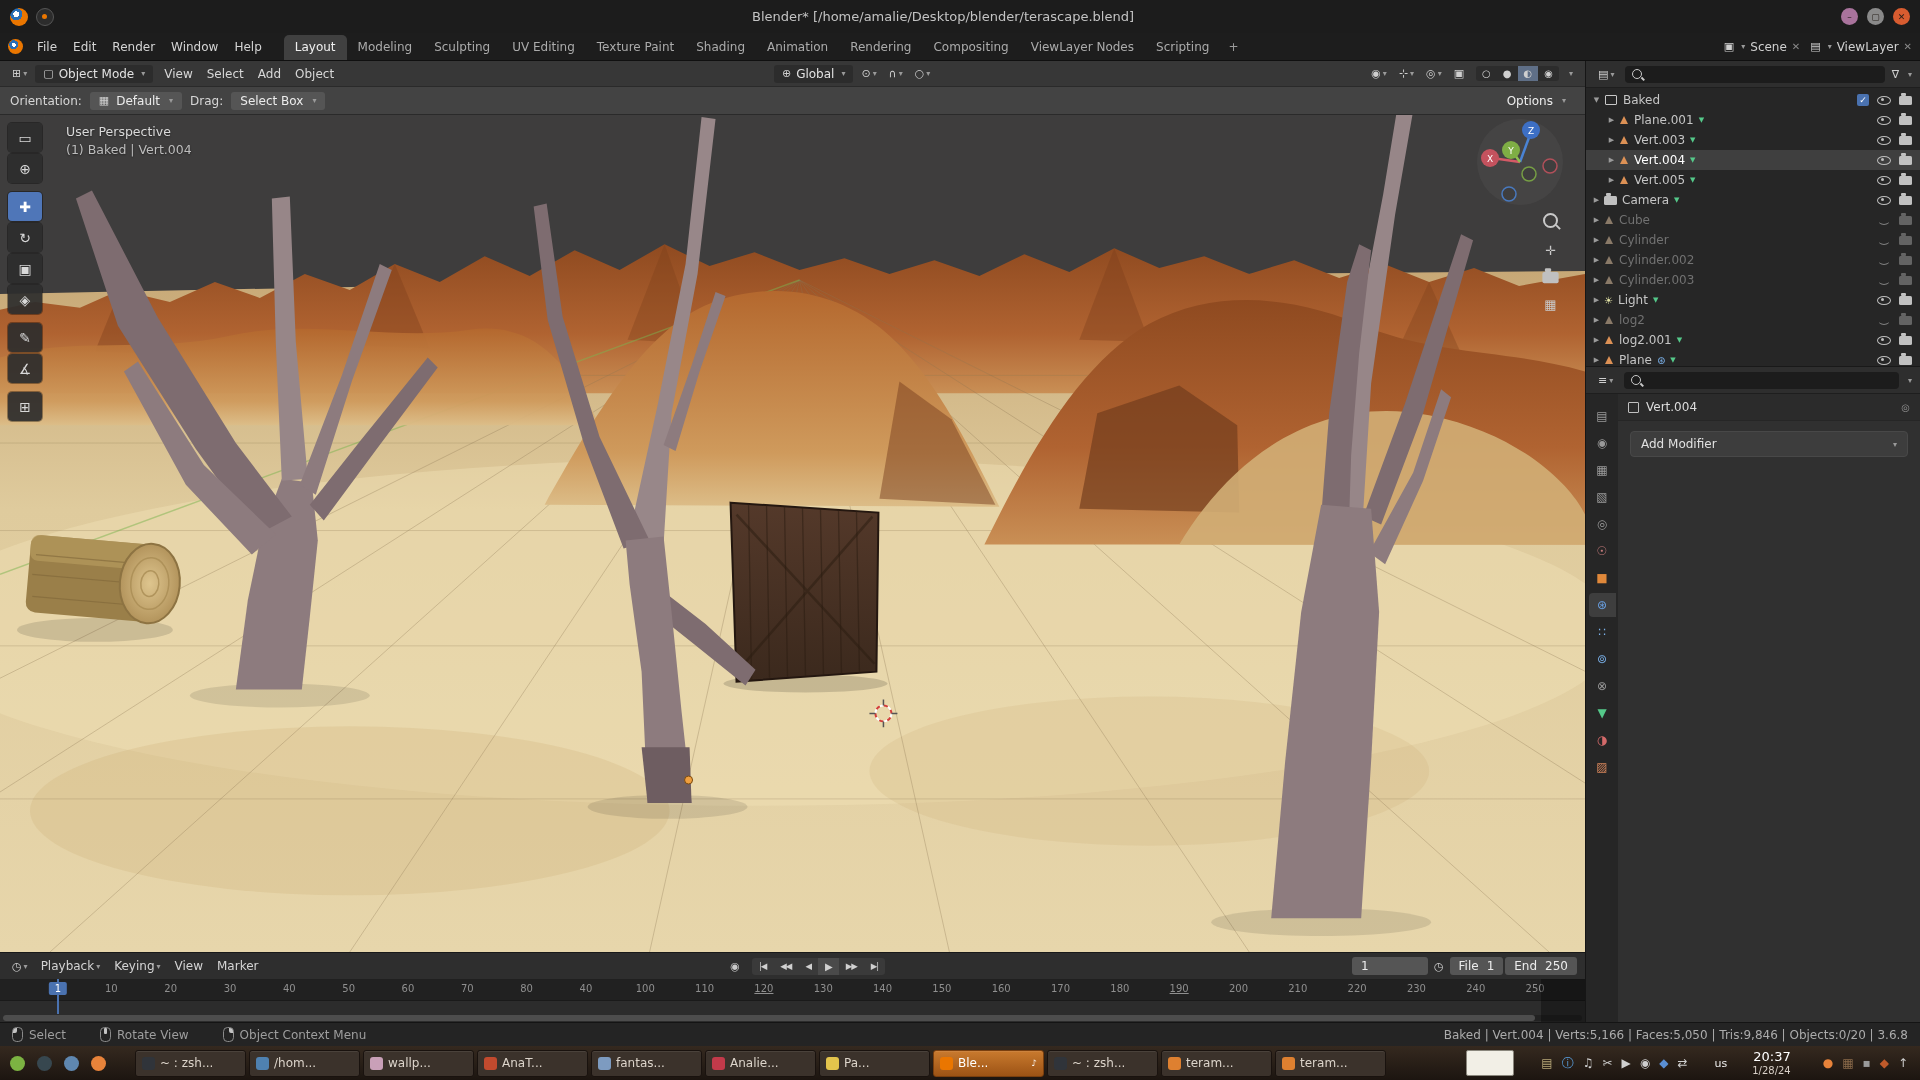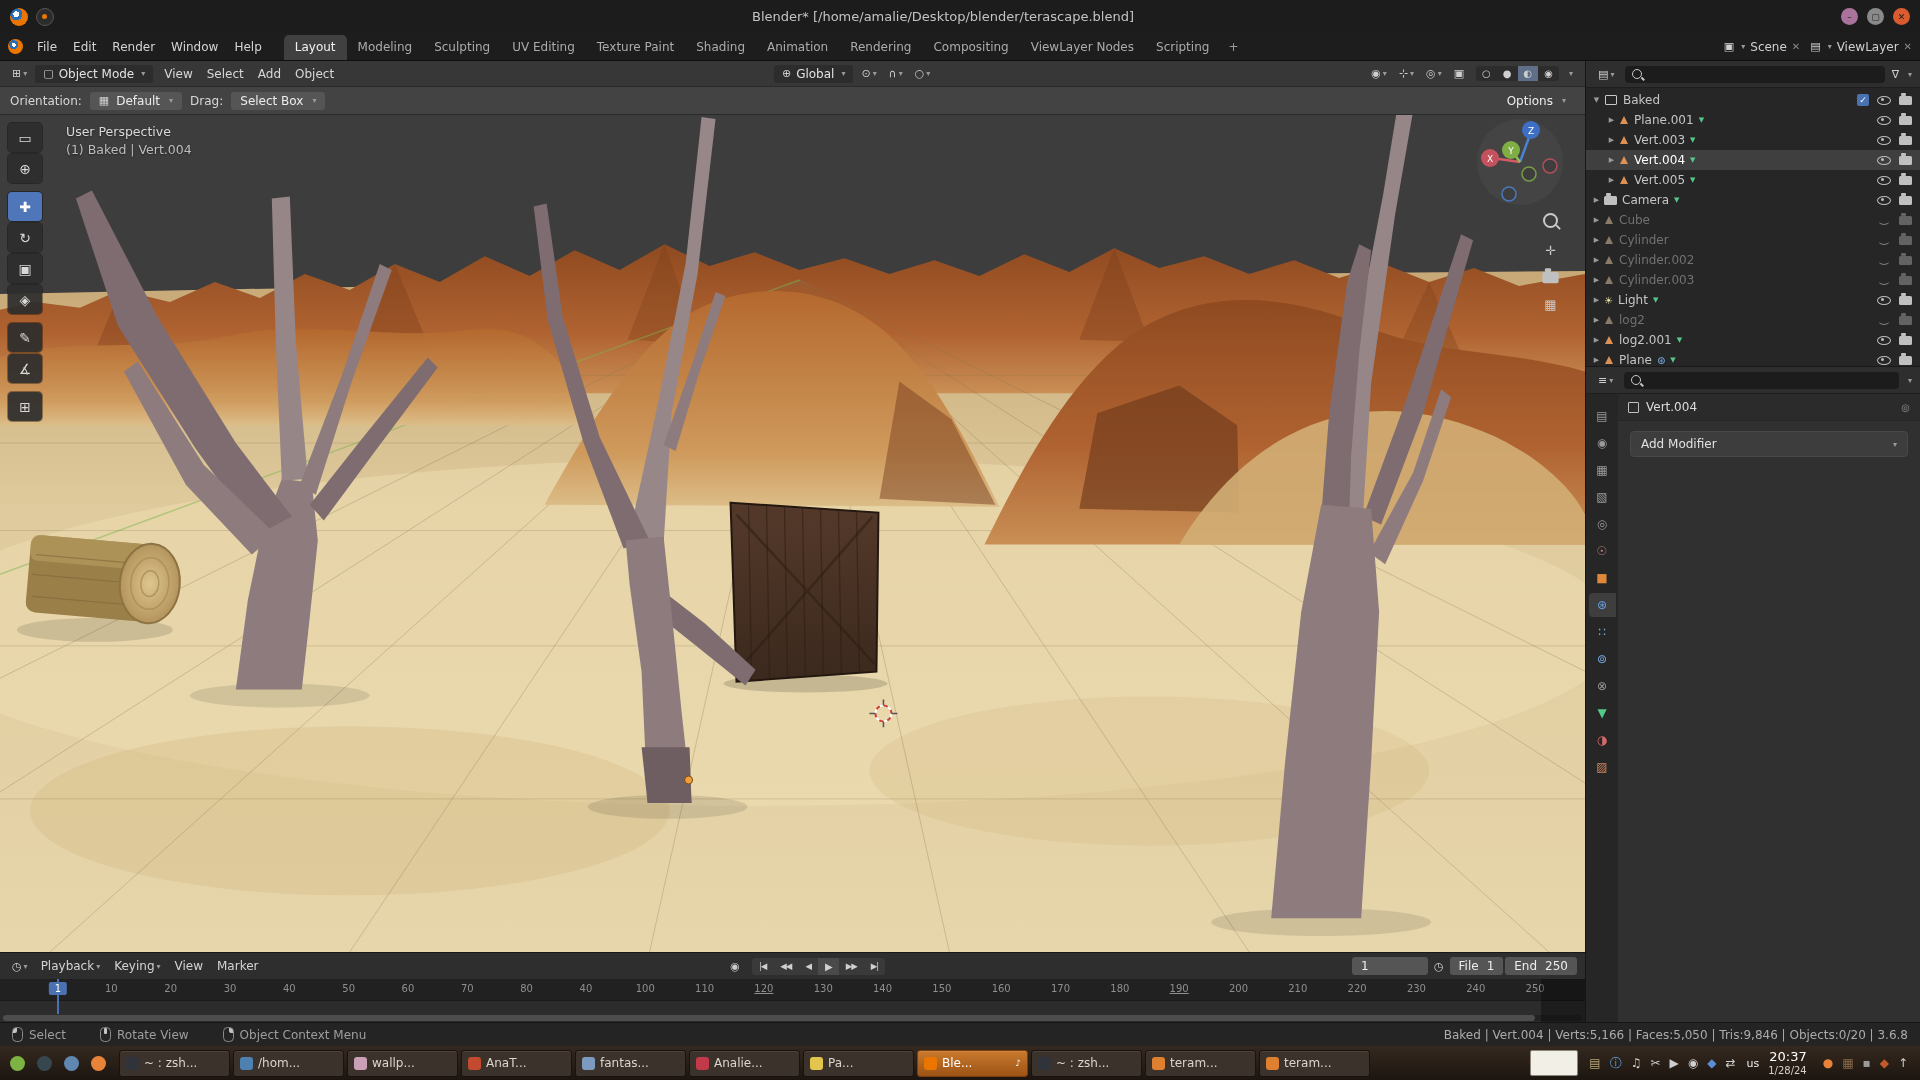--- a/index.html
+++ b/index.html
@@ -130,21 +130,21 @@
   .sb-hints{display:flex;gap:34px}
   .sb-hint{display:flex;align-items:center;gap:6px}
   .mouse{width:9px;height:13px;border:1px solid #8a8a8a;border-radius:4.5px;position:relative;display:inline-block}
   .mouse::before{content:"";position:absolute;background:#c4c4c4}
   .mouse.m-left::before{left:0;top:0;width:4px;height:5px;border-radius:3.5px 0 2px 0}
   .mouse.m-middle::before{left:3px;top:0;width:2.5px;height:6px;border-radius:1px}
   .mouse.m-right::before{right:0;top:0;width:4px;height:5px;border-radius:0 3.5px 0 2px}
   .sb-stats{margin-left:auto;color:#ababab}
 
   
-  .taskbar{height:34px;background:linear-gradient(#35291f,#1c1510);display:flex;align-items:center;padding:0 5px;gap:4px;flex:0 0 auto}
+  .taskbar{height:34px;background:linear-gradient(#35291f,#1c1510);display:flex;align-items:center;padding:0 5px;gap:20px;flex:0 0 auto}
   .launcher{width:25px;height:25px;border-radius:4px;display:flex;align-items:center;justify-content:center}
   .launcher i{display:block;width:15px;height:15px;border-radius:50%}
   .tb-windows{flex:1;display:flex;gap:3px;overflow:hidden;margin:0 4px}
   .tb-win{flex:1;max-width:97px;min-width:0;height:25px;background:#3b322b;border:1px solid #19120e;border-radius:3px;display:flex;align-items:center;gap:5px;padding:0 6px;color:#ddd5cb;box-shadow:inset 0 1px 0 rgba(255,255,255,.08)}
   .tb-win.active{background:linear-gradient(#c97a2e,#9c5315);color:#fff;border-color:#7a3f0e}
   .wicon{width:13px;height:13px;border-radius:3px;flex:0 0 auto}
   .wlabel{white-space:nowrap;overflow:hidden;font-size:12px}
   .wsnd{font-size:9px;margin-left:auto}
   .tray-notes{width:46px;height:24px;background:#f2efe6;border:1px solid #8a867c;border-radius:2px;flex:0 0 auto}
   .tray{display:flex;align-items:center;gap:9px;padding:0 7px}

